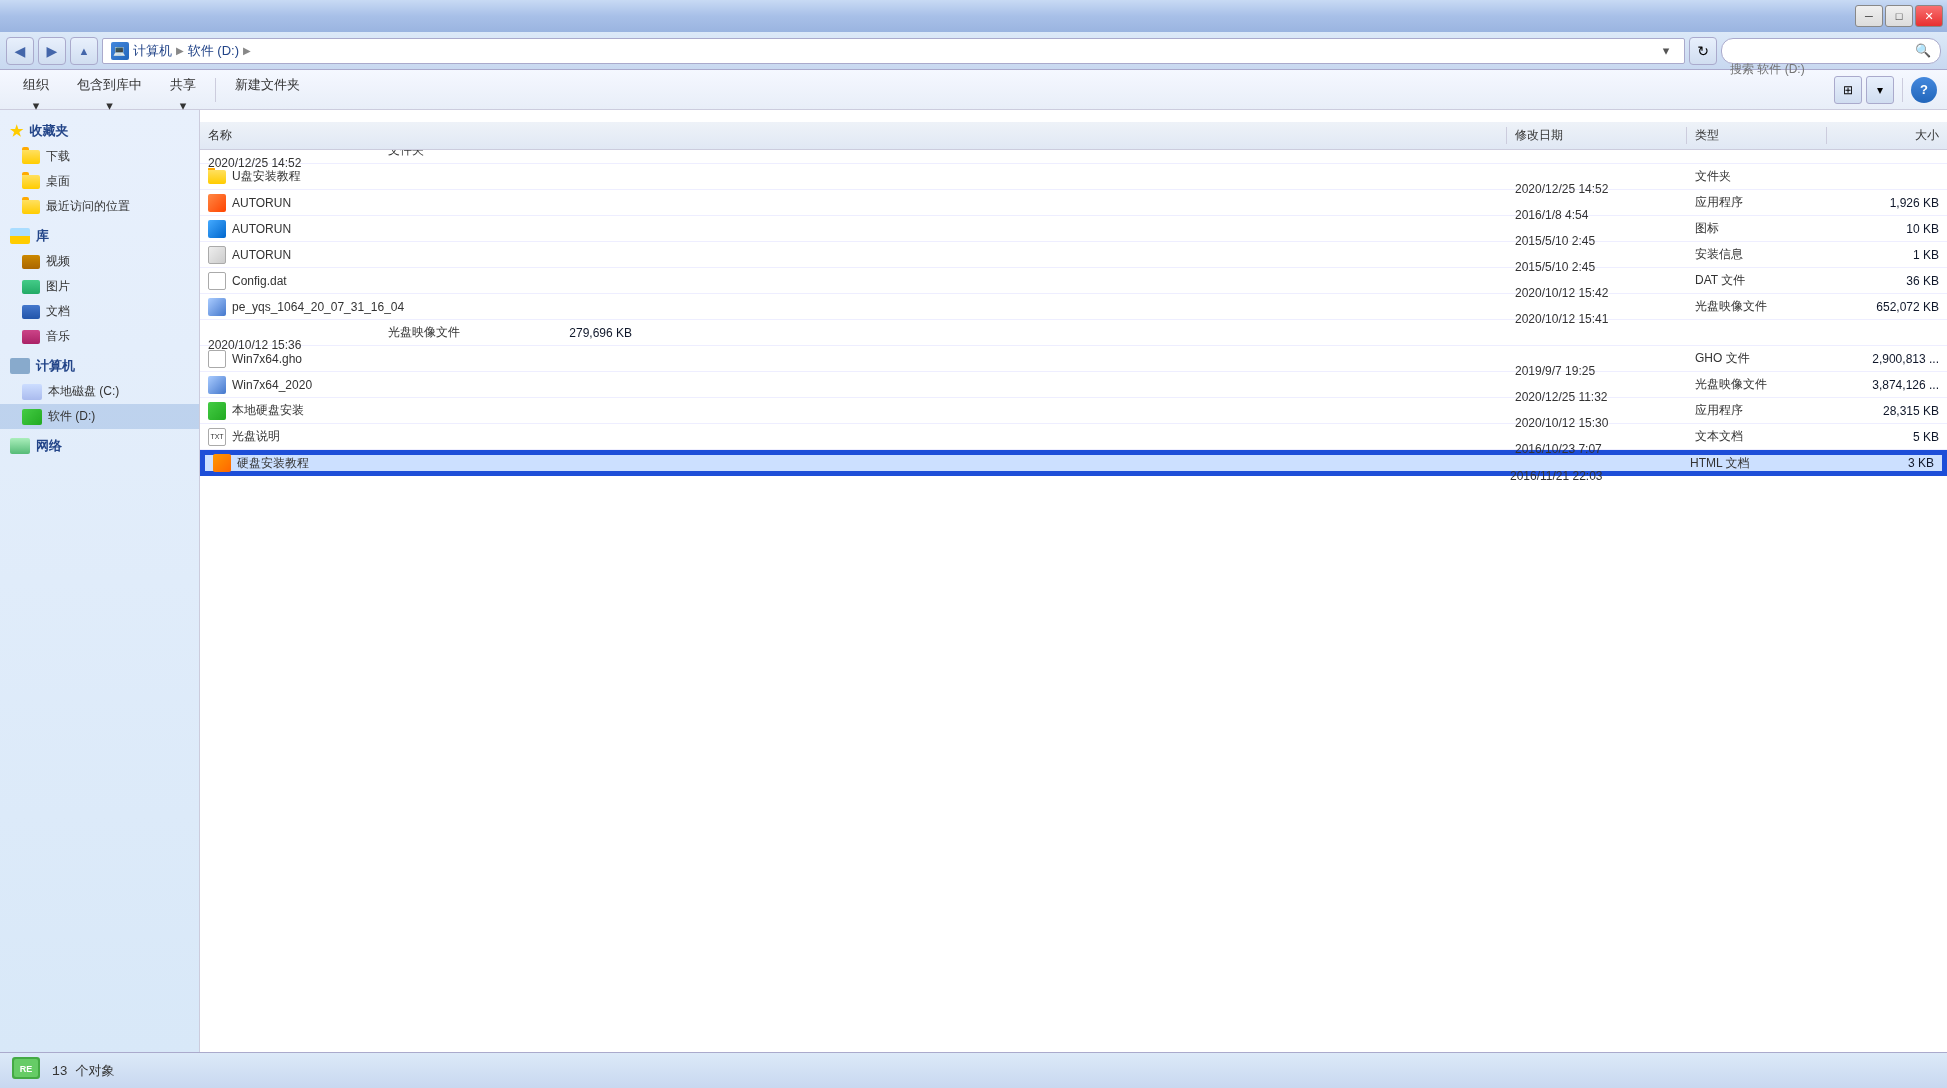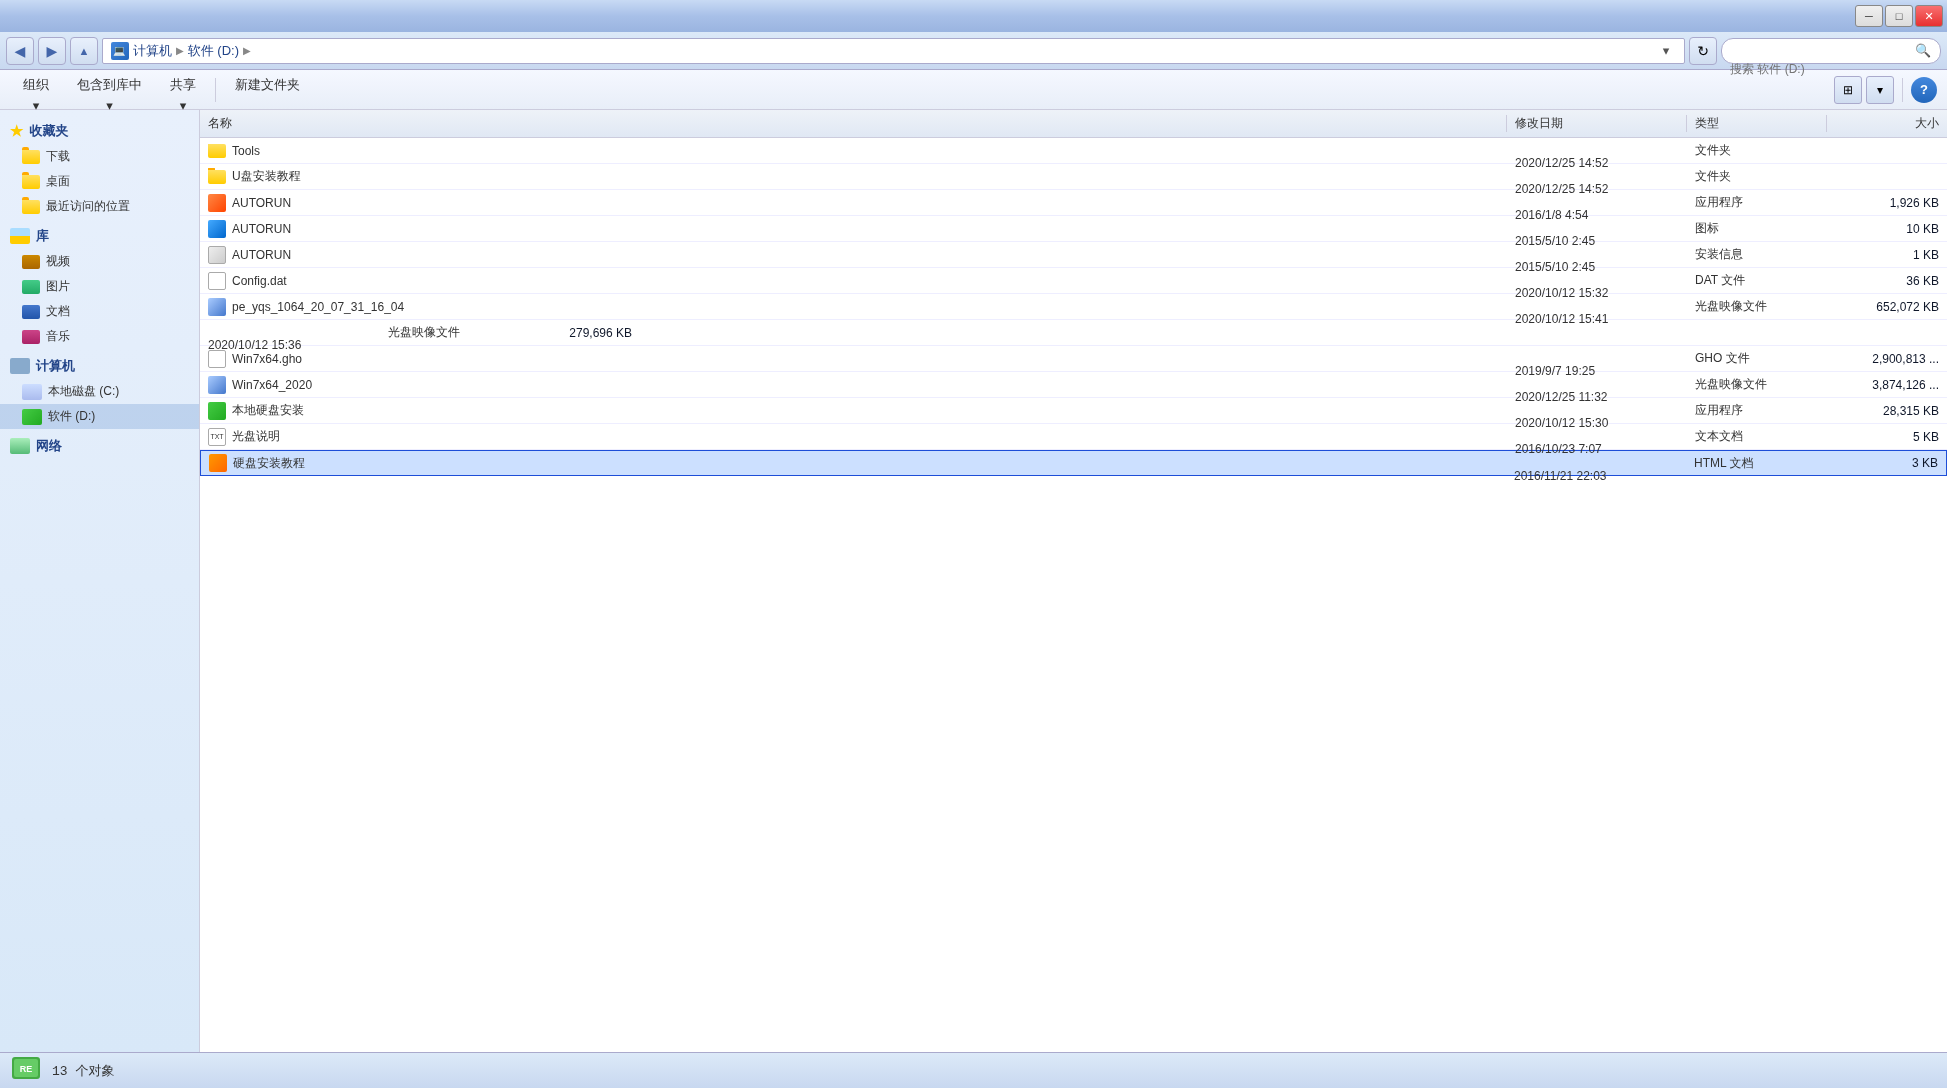--- a/index.html
+++ b/index.html
@@ -251,21 +251,21 @@
     }
     .file-list-header {
       display: flex;
       align-items: center;
       height: 28px;
       background: linear-gradient(to bottom, #eef2f8, #e0e8f4);
       border-bottom: 1px solid #ccd;
       font-size: 12px;
       color: #333;
       position: sticky;
-      top: 0;
+      top: 12px;
     }
     .col-name {
       flex: 2;
       padding: 0 8px;
       cursor: pointer;
       border-right: 1px solid #ccd;
     }
     .col-date {
       width: 180px;
       padding: 0 8px;
@@ -286,21 +286,21 @@
     }
     .file-row {
       display: flex;
       align-items: center;
       height: 26px;
       border-bottom: 1px solid #eef;
       cursor: pointer;
     }
     .file-row.selected {
       background: #cce0ff;
-      border: 1px solid #1d4ed8;
+      border: 5px solid #1d4ed8;
     }
     .file-name-cell {
       flex: 2;
       padding: 0 8px;
       display: flex;
       align-items: center;
       gap: 6px;
       overflow: hidden;
     }
     .file-date-cell {
@@ -622,24 +622,20 @@
 
   <div class="file-list-container">
     <div class="file-list-header">
       <div class="col-name">名称</div>
       <div class="col-date">修改日期</div>
       <div class="col-type">类型</div>
       <div class="col-size">大小</div>
     </div>
     <div id="file-rows">
         <div class="file-row">
-      <div class="file-name-cell">
-        <span class="icon-folder"></span>
-        <span class="file-label">Tools</span>
-      </div>
       <div class="file-date-cell">2020/12/25 14:52</div>
       <div class="file-type-cell">文件夹</div>
       <div class="file-size-cell"></div>
     </div>
         <div class="file-row">
       <div class="file-name-cell">
         <span class="icon-folder"></span>
         <span class="file-label">U盘安装教程</span>
       </div>
       <div class="file-date-cell">2020/12/25 14:52</div>
@@ -671,21 +667,21 @@
       </div>
       <div class="file-date-cell">2015/5/10 2:45</div>
       <div class="file-type-cell">安装信息</div>
       <div class="file-size-cell">1 KB</div>
     </div>
         <div class="file-row">
       <div class="file-name-cell">
         <span class="icon-dat"></span>
         <span class="file-label">Config.dat</span>
       </div>
-      <div class="file-date-cell">2020/10/12 15:32</div>
+      <div class="file-date-cell">2020/10/12 15:42</div>
       <div class="file-type-cell">DAT 文件</div>
       <div class="file-size-cell">36 KB</div>
     </div>
         <div class="file-row">
       <div class="file-name-cell">
         <span class="icon-iso"></span>
         <span class="file-label">pe_yqs_1064_20_07_31_16_04</span>
       </div>
       <div class="file-date-cell">2020/10/12 15:41</div>
       <div class="file-type-cell">光盘映像文件</div>

